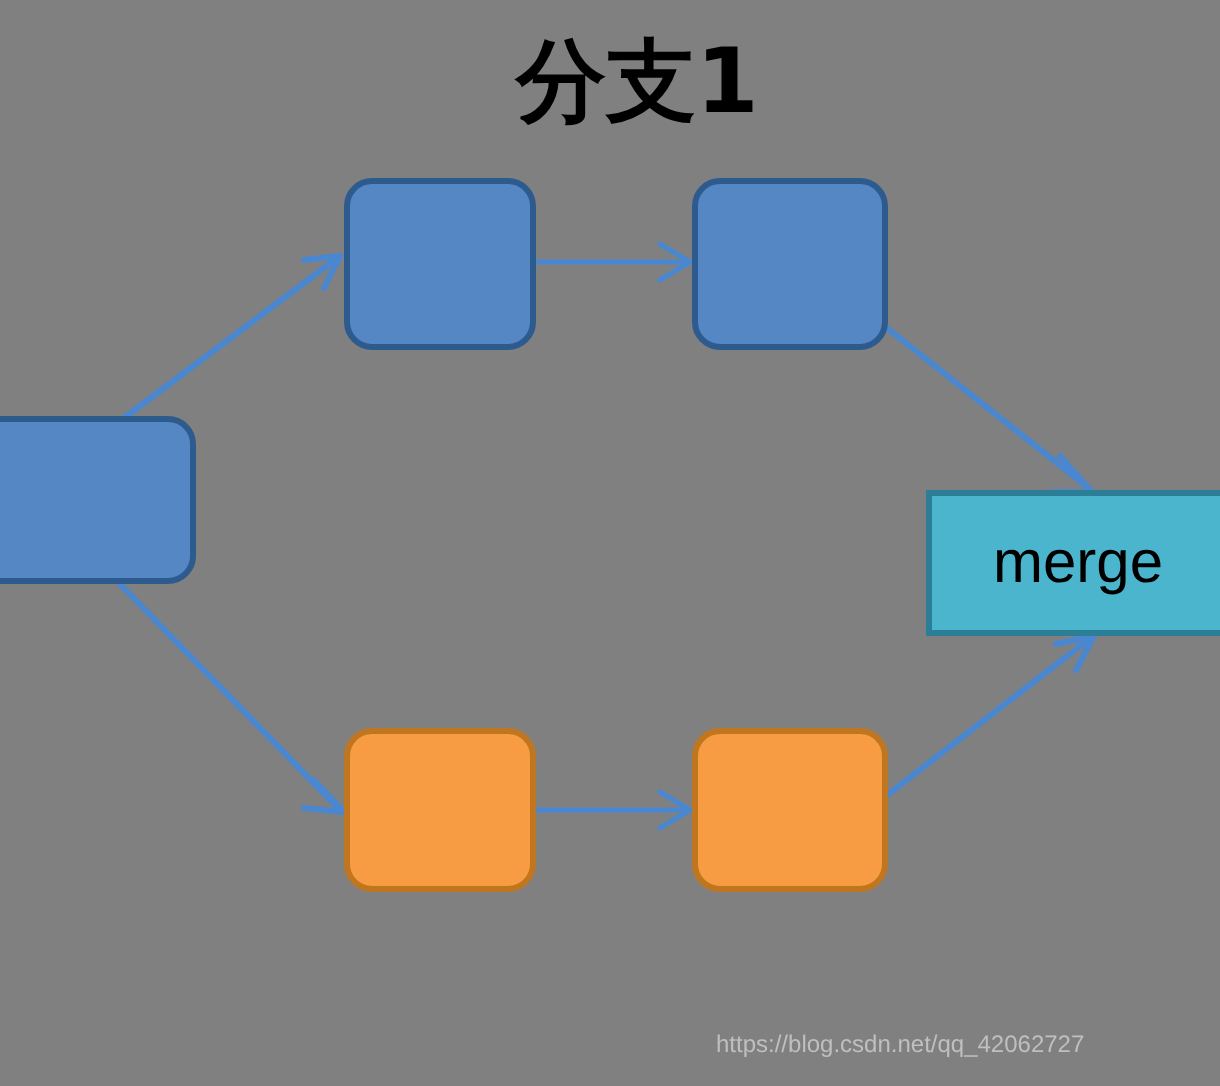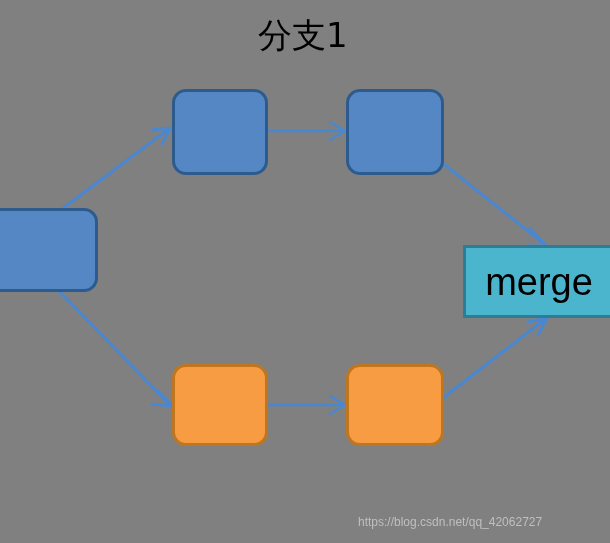--- a/index.html
+++ b/index.html
@@ -44,31 +44,31 @@
     border: 3px solid #c0761f;
     border-radius: 14px;
   }
   .node-merge {
     background: #4cb5ce;
     border: 3px solid #2b7e96;
     border-radius: 0;
   }
   .node-merge .node-label {
     font-family: "Liberation Sans", sans-serif;
-    font-size: 38px;
+    font-size: 30px;
     color: #000000;
     line-height: 1;
     letter-spacing: 0px;
   }
   .caption {
     position: absolute;
     color: #000000;
     font-family: "DejaVu Sans", sans-serif;
-    font-size: 34px;
-    font-weight: 400;
+    font-size: 45px;
+    font-weight: 700;
     white-space: nowrap;
     line-height: 1;
   }
   .watermark {
     position: absolute;
     color: #bfbfbf;
     font-family: "Liberation Sans", sans-serif;
     font-size: 12px;
     white-space: nowrap;
     line-height: 1;

